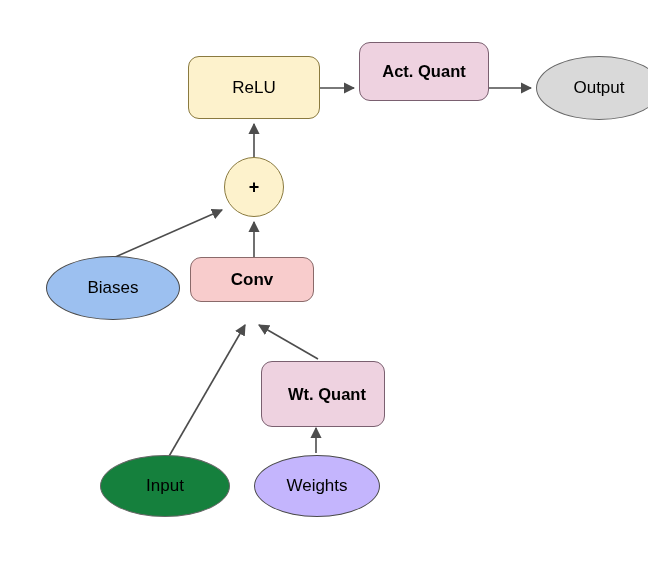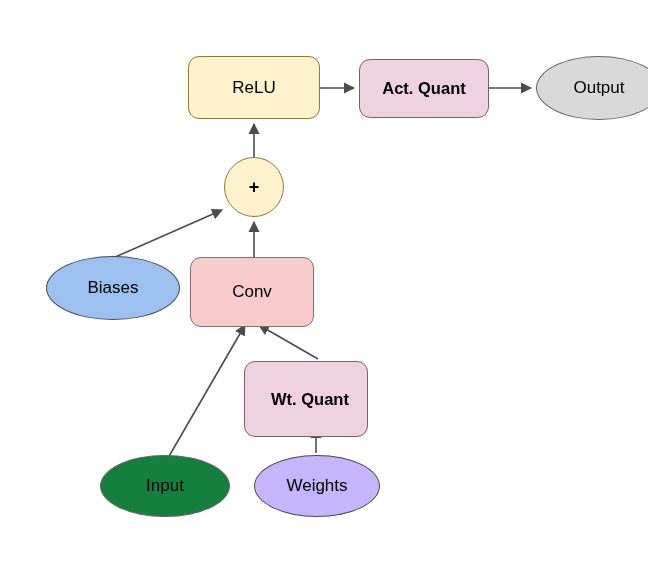--- a/index.html
+++ b/index.html
@@ -24,26 +24,26 @@
     border:1px solid #6b6b6b;
   }
   .node.rect{border-radius:11px;}
   .node.ellipse{border-radius:50%;}
   .node.circle{border-radius:50%;}
   .node.bold{font-weight:bold;font-size:16.5px;}
   .node .lbl{pointer-events:none;}
 
   
   #node-relu      {left:160px; top:56px;  width:132px; height:63px;}
-  #node-act-quant {left:331px; top:59px;  width:130px; height:59px;  border-color:#7a6070;}
+  #node-act-quant {left:331px; top:42px;  width:130px; height:59px;  border-color:#7a6070;}
   #node-output    {left:508px; top:56px;  width:126px; height:64px;  border-color:#666666;}
   #node-add       {left:196px; top:157px; width:60px;  height:60px;}
-  #node-conv      {left:162px; top:257px; width:124px; height:70px;  border-color:#8a6a6a;}
+  #node-conv      {left:162px; top:257px; width:124px; height:45px;  border-color:#8a6a6a;font-weight:bold;}
   #node-biases    {left:18px;  top:256px; width:134px; height:64px;  border-color:#4a4a4a;text-align:center;}
-  #node-wt-quant  {left:216px; top:361px; width:124px; height:76px;  border-color:#7a6070;padding-left:8px;}
+  #node-wt-quant  {left:233px; top:361px; width:124px; height:66px;  border-color:#7a6070;padding-left:8px;}
   #node-input     {left:72px;  top:455px; width:130px; height:62px;  border-color:#666666;}
   #node-weights   {left:226px; top:455px; width:126px; height:62px;  border-color:#4a4a4a;}
 </style>
 </head>
 <body>
 
 <div id="canvas">
 
   <svg class="edges" viewBox="0 0 648 571" xmlns="http://www.w3.org/2000/svg">
     <defs>

